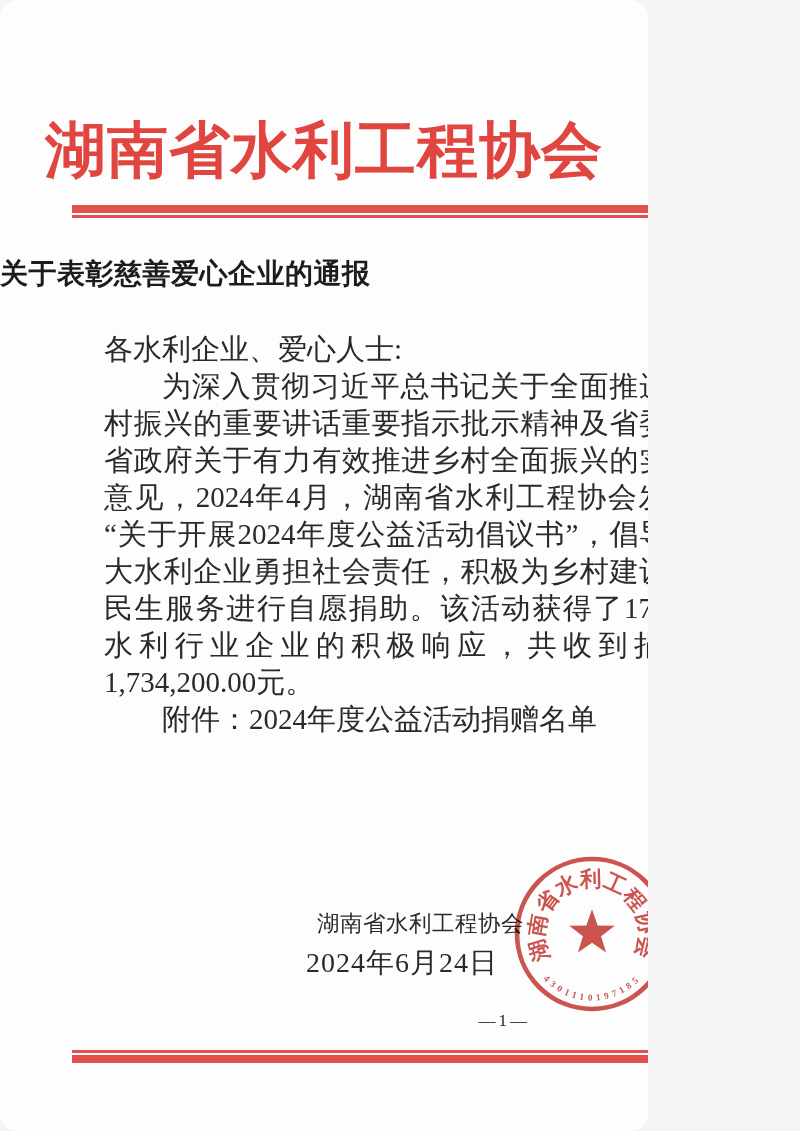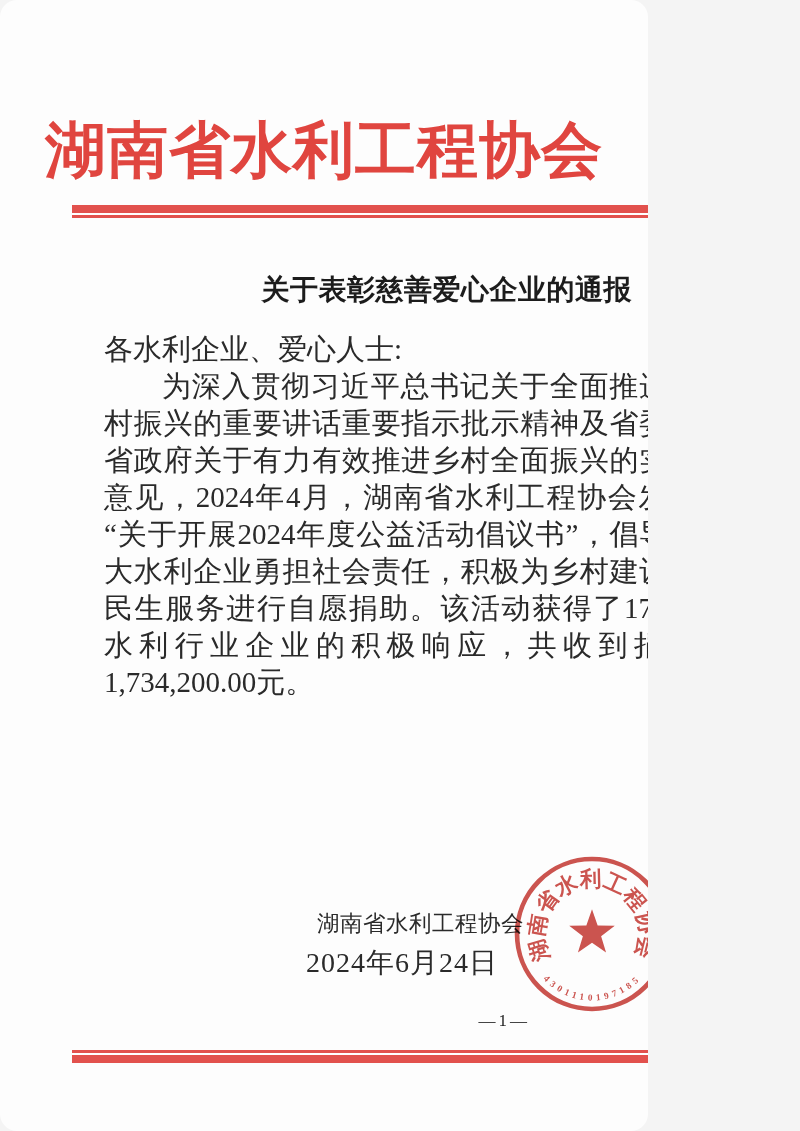--- a/index.html
+++ b/index.html
@@ -30,22 +30,22 @@
     letter-spacing:1px;
     color:var(--header-red);
   }
   .rule{position:absolute;left:72px;width:668px;}
   .rule-top{top:205px;}
   .rule-bottom{top:1050px;width:665px;}
   .rule .bar-thick{height:8px;background:var(--rule-red);}
   .rule .bar-gap{height:2px;background:#ffffff;}
   .rule .bar-thin{height:3px;background:var(--rule-red);}
   .doc-title{
-    position:absolute;top:256px;left:0;right:0;margin:16px;
-    text-align:right;
+    position:absolute;top:256px;left:0;right:0;margin:0;
+    text-align:left;
     font-size:28px;line-height:1.3;
     font-weight:bold;
     color:#1c1c1c;
     letter-spacing:0.5px;
   }
   .body-text{
     position:absolute;top:331px;left:104px;width:594px;
     font-size:29px;line-height:37px;
     color:var(--ink);
     text-align:justify;
@@ -89,20 +89,21 @@
     <div class="bar-thick"></div>
     <div class="bar-gap"></div>
     <div class="bar-thin"></div>
   </div>
 
   <h1 class="doc-title">关于表彰慈善爱心企业的通报</h1>
 
   <div class="body-text">
     <p>各水利企业、爱心人士:</p>
     <p class="indent">为深入贯彻习近平总书记关于全面推进乡村振兴的重要讲话重要指示批示精神及省委、省政府关于有力有效推进乡村全面振兴的实施意见，2024年4月，湖南省水利工程协会发出“关于开展2024年度公益活动倡议书”，倡导广大水利企业勇担社会责任，积极为乡村建设、民生服务进行自愿捐助。该活动获得了176家水利行业企业的积极响应，共收到捐款1,734,200.00元。</p>
+    <p class="indent">附件：2024年度公益活动捐赠名单</p>
   </div>
 
   <div class="sig-name">湖南省水利工程协会</div>
 
   <div class="sig-date">2024年6月24日</div>
 
   <svg class="seal" width="170" height="170" viewBox="0 0 220 220" aria-hidden="true">
     <defs>
       <path id="sealTopArc" d="M 56.3 141 A 62 62 0 1 1 163.7 141" fill="none"></path>
       <path id="sealBottomArc" d="M 44.1 165.3 A 86 86 0 0 0 175.9 165.3" fill="none"></path>

